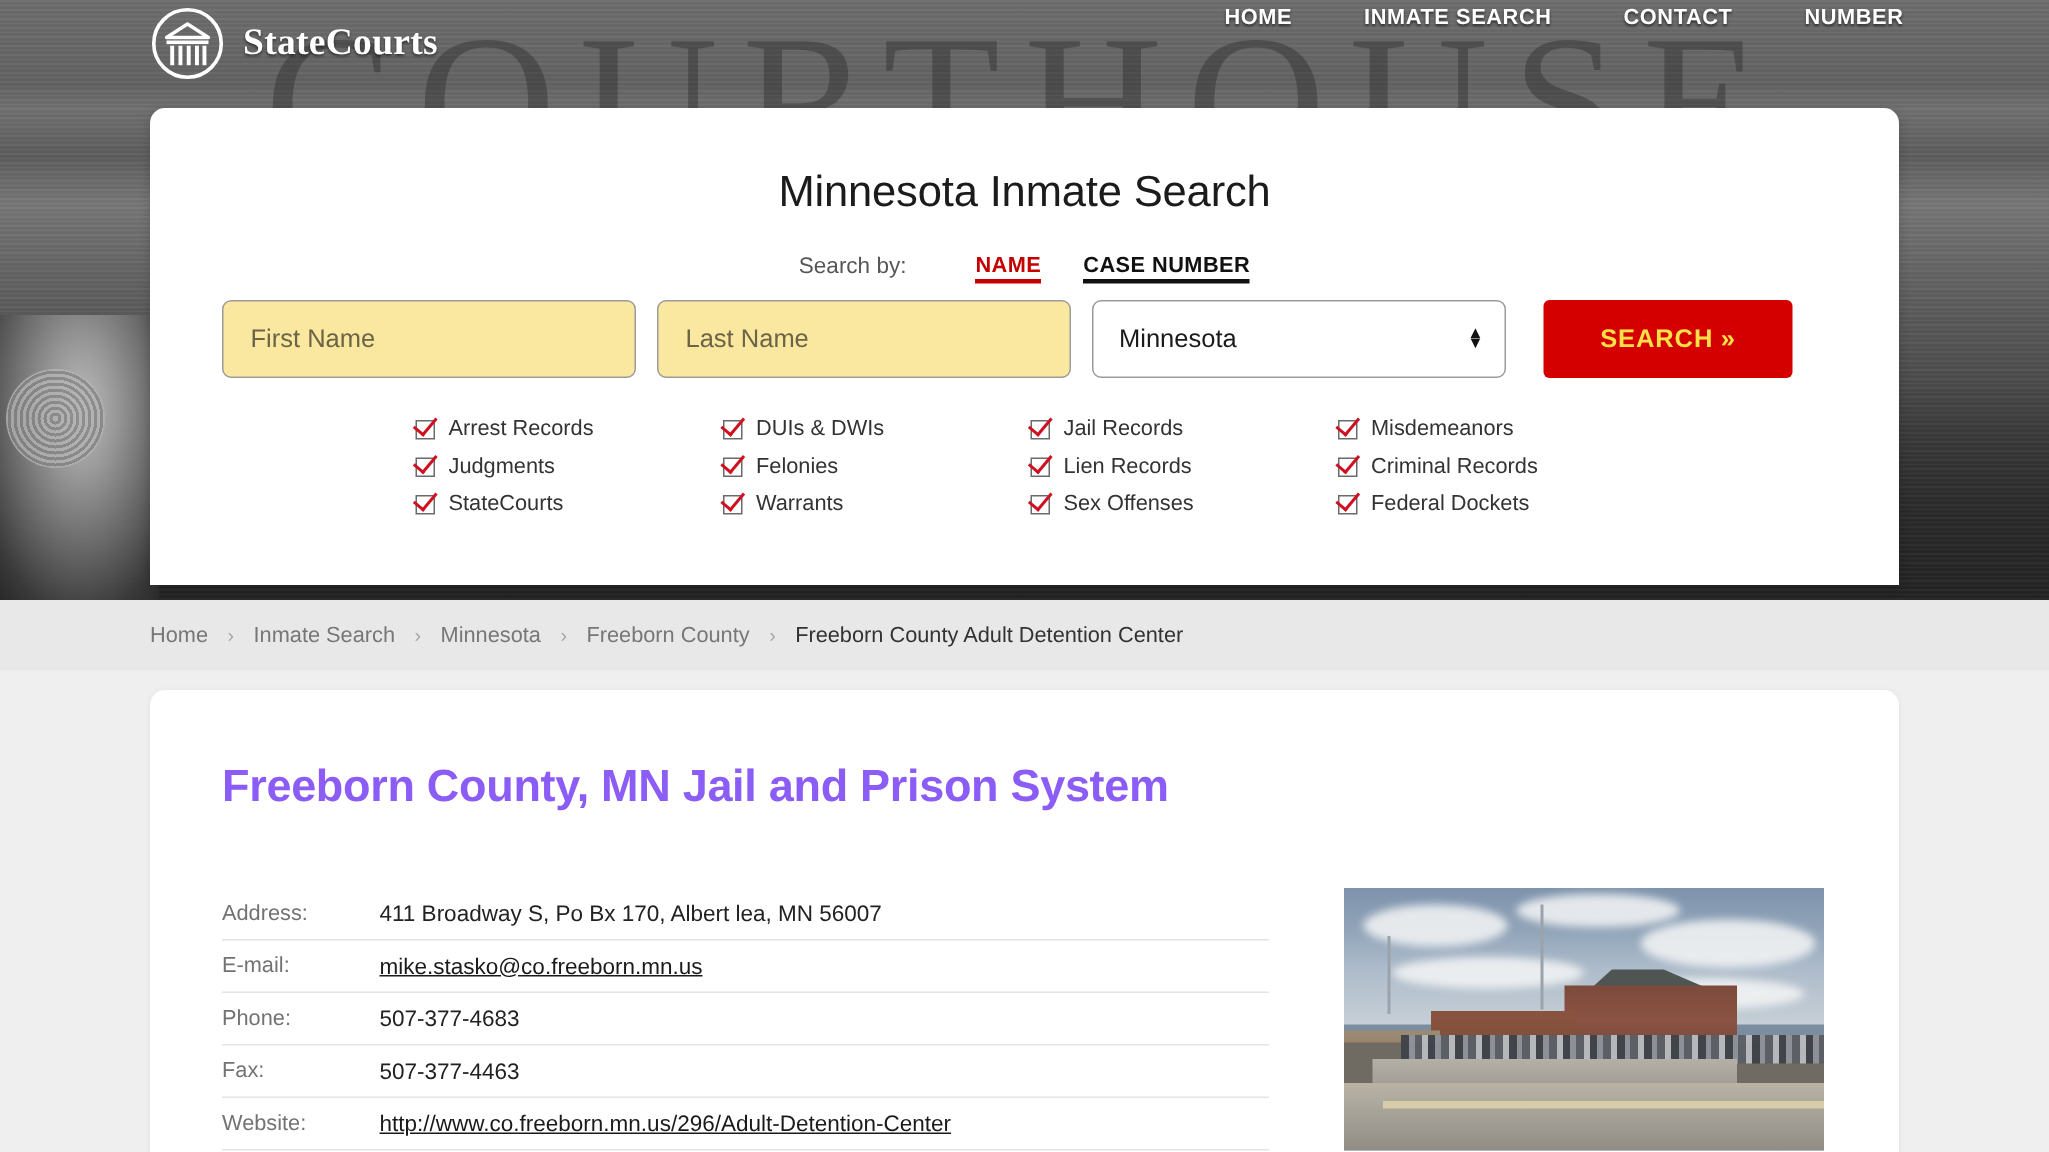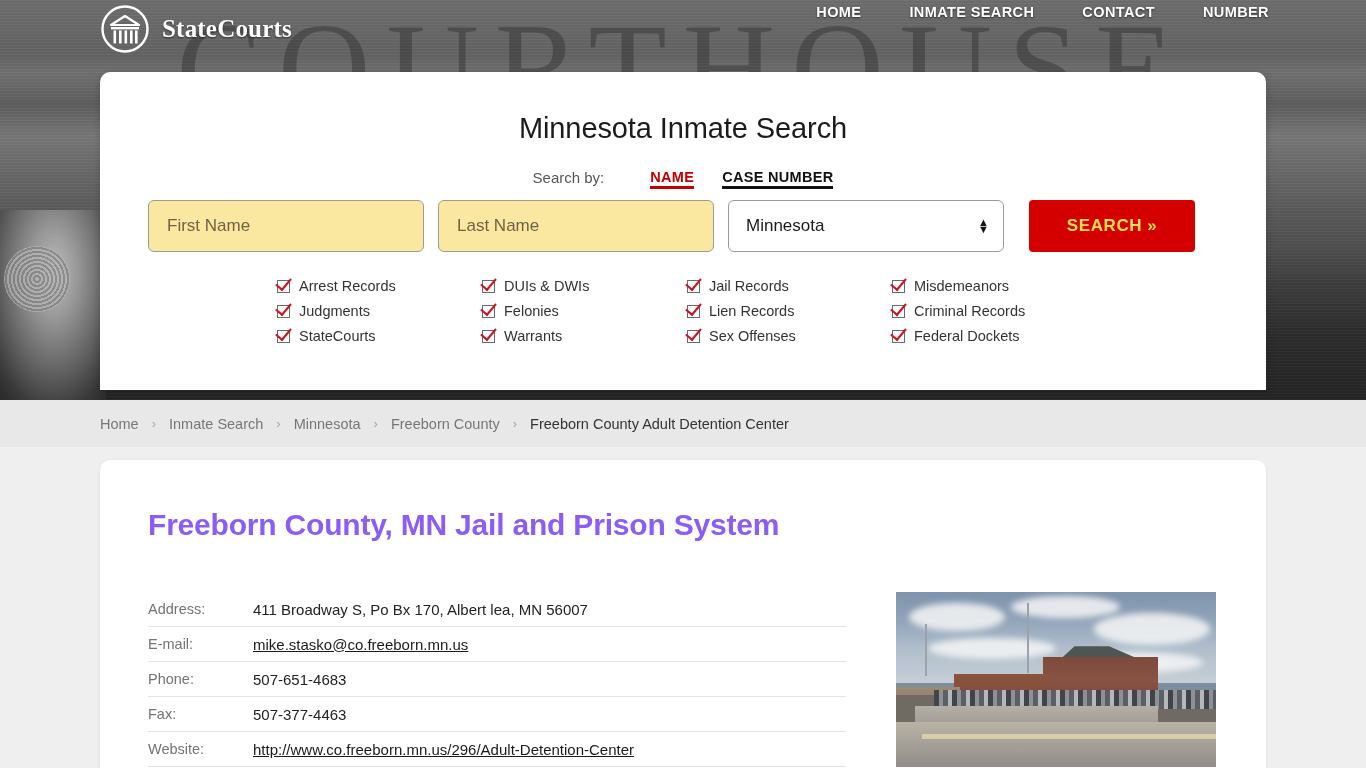--- a/index.html
+++ b/index.html
@@ -409,21 +409,21 @@
     <div class="info-row">
       <span class="info-label">Address:</span>
       <span class="info-val">411 Broadway S, Po Bx 170, Albert lea, MN 56007</span>
     </div>
     <div class="info-row">
       <span class="info-label">E-mail:</span>
       <span class="info-val"><a href="#">mike.stasko@co.freeborn.mn.us</a></span>
     </div>
     <div class="info-row">
       <span class="info-label">Phone:</span>
-      <span class="info-val">507-651-4683</span>
+      <span class="info-val">507-377-4683</span>
     </div>
     <div class="info-row">
       <span class="info-label">Fax:</span>
       <span class="info-val">507-377-4463</span>
     </div>
     <div class="info-row">
       <span class="info-label">Website:</span>
       <span class="info-val"><a href="#">http://www.co.freeborn.mn.us/296/Adult-Detention-Center</a></span>
     </div>
   </div>

